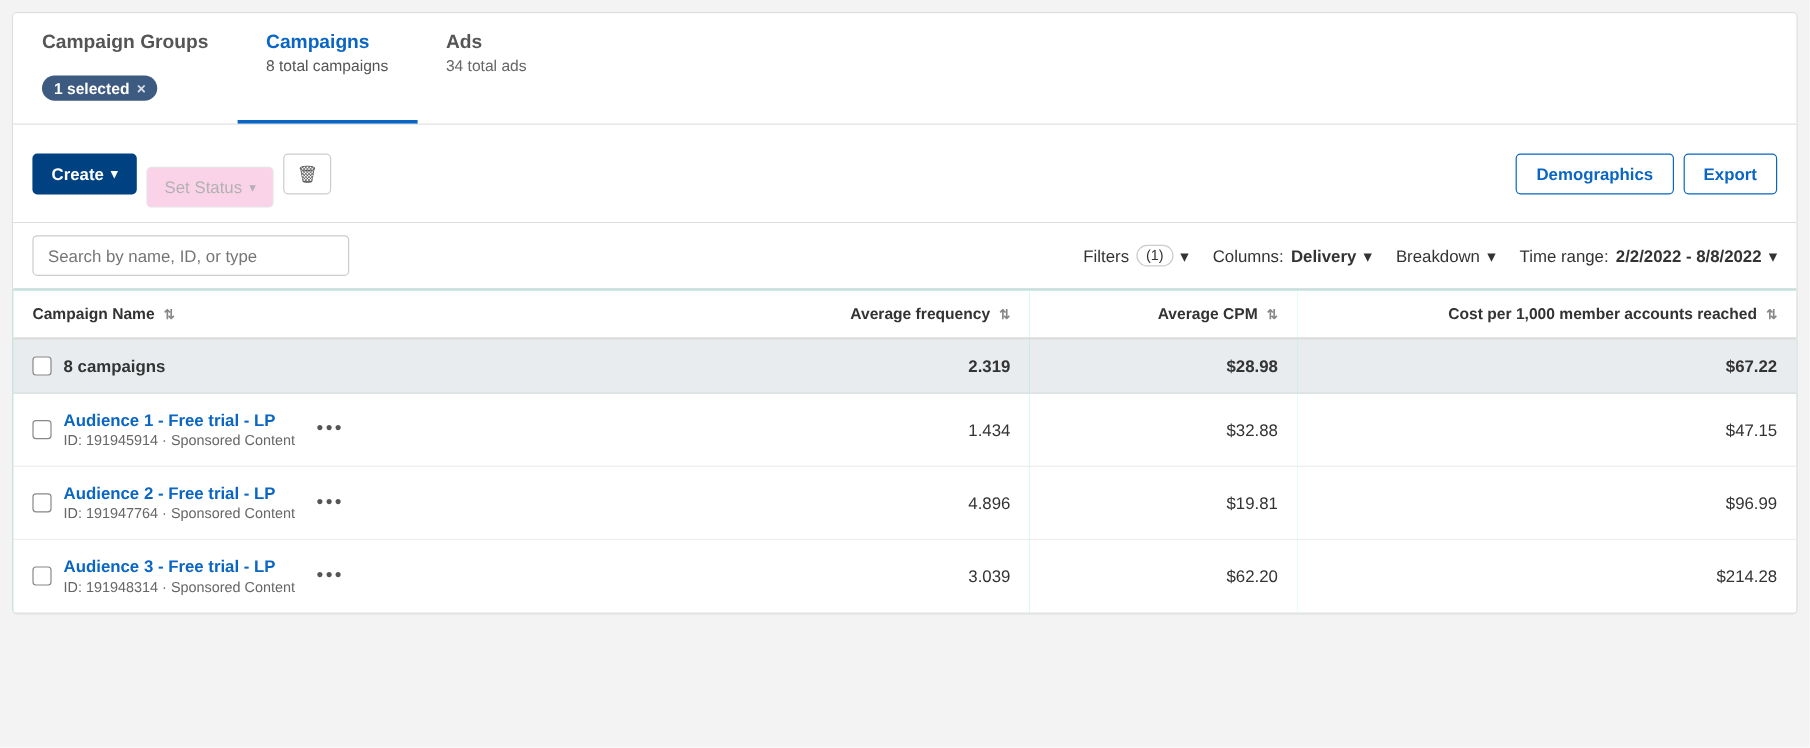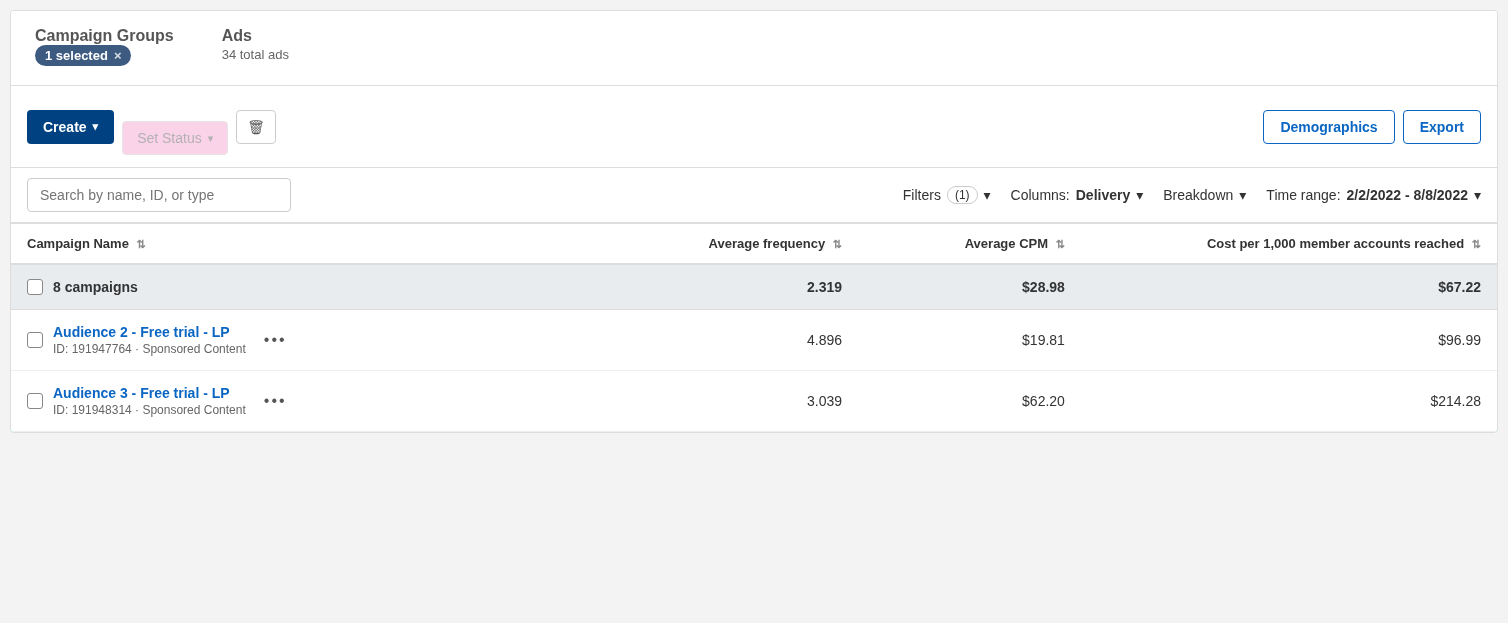--- a/index.html
+++ b/index.html
@@ -65,26 +65,30 @@
     .selected-badge .x { cursor: pointer; font-size: 13px; opacity: 0.8; }
   </style>
 </head>
 <body>
 
 <div class="outer-container">
 
   <div class="top-tabs">
     <div class="tab">
       <div class="tab-title">Campaign Groups</div>
-      <div style="display:flex;align-items:flex-start;gap:8px;margin-top:0;">
+      <div style="display:flex;align-items:flex-start;gap:8px;margin-top:18px;">
         <span class="selected-badge">
           <span>1 selected</span>
           <span class="x">×</span>
         </span>
       </div>
+    </div>
+    <div class="tab active">
+      <div class="tab-title">Campaigns</div>
+      <div class="tab-subtitle">8 total campaigns</div>
     </div>
     <div class="tab">
       <div class="tab-title">Ads</div>
       <div class="tab-subtitle">34 total ads</div>
     </div>
   </div>
 
   <div class="toolbar">
     <div class="toolbar-left">
       <button class="btn-create chevron-down">Create</button>
@@ -153,20 +157,35 @@
             <div class="count-cell">
               <div class="checkbox"></div>
               <strong>8 campaigns</strong>
             </div>
           </td>
           <td class="cell-right">2.319</td>
           <td class="cell-right">$28.98</td>
           <td class="cell-right">$67.22</td>
         </tr>
 
+      <tr class="data-row">
+      <td>
+        <div class="name-cell">
+          <div class="checkbox"></div>
+          <div>
+            <a class="campaign-link" href="#">Audience 1 - Free trial - LP</a>
+            <div class="campaign-meta">ID: 191945914 · Sponsored Content</div>
+          </div>
+          <span class="dots-menu">•••</span>
+        </div>
+      </td>
+      <td class="cell-right">1.434</td>
+      <td class="cell-right">$32.88</td>
+      <td class="cell-right">$47.15</td>
+    </tr>
           <tr class="data-row">
       <td>
         <div class="name-cell">
           <div class="checkbox"></div>
           <div>
             <a class="campaign-link" href="#">Audience 2 - Free trial - LP</a>
             <div class="campaign-meta">ID: 191947764 · Sponsored Content</div>
           </div>
           <span class="dots-menu">•••</span>
         </div>

